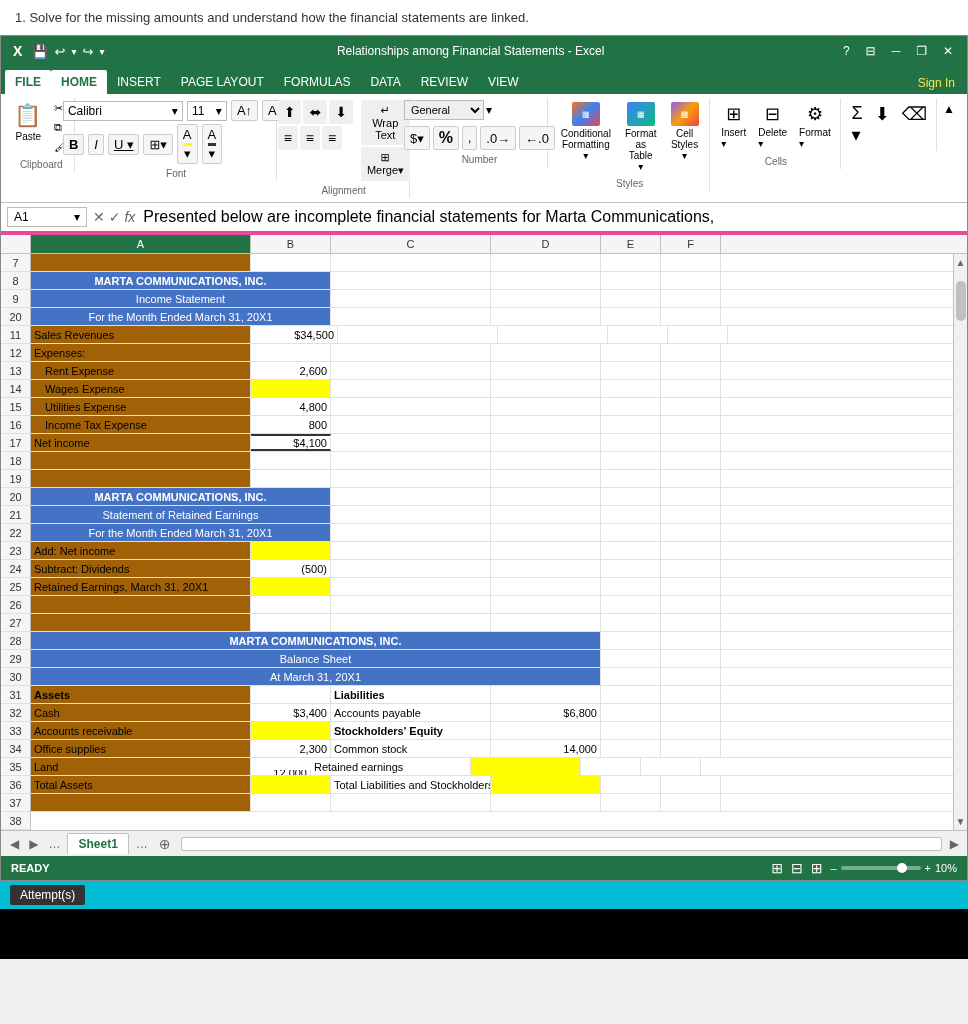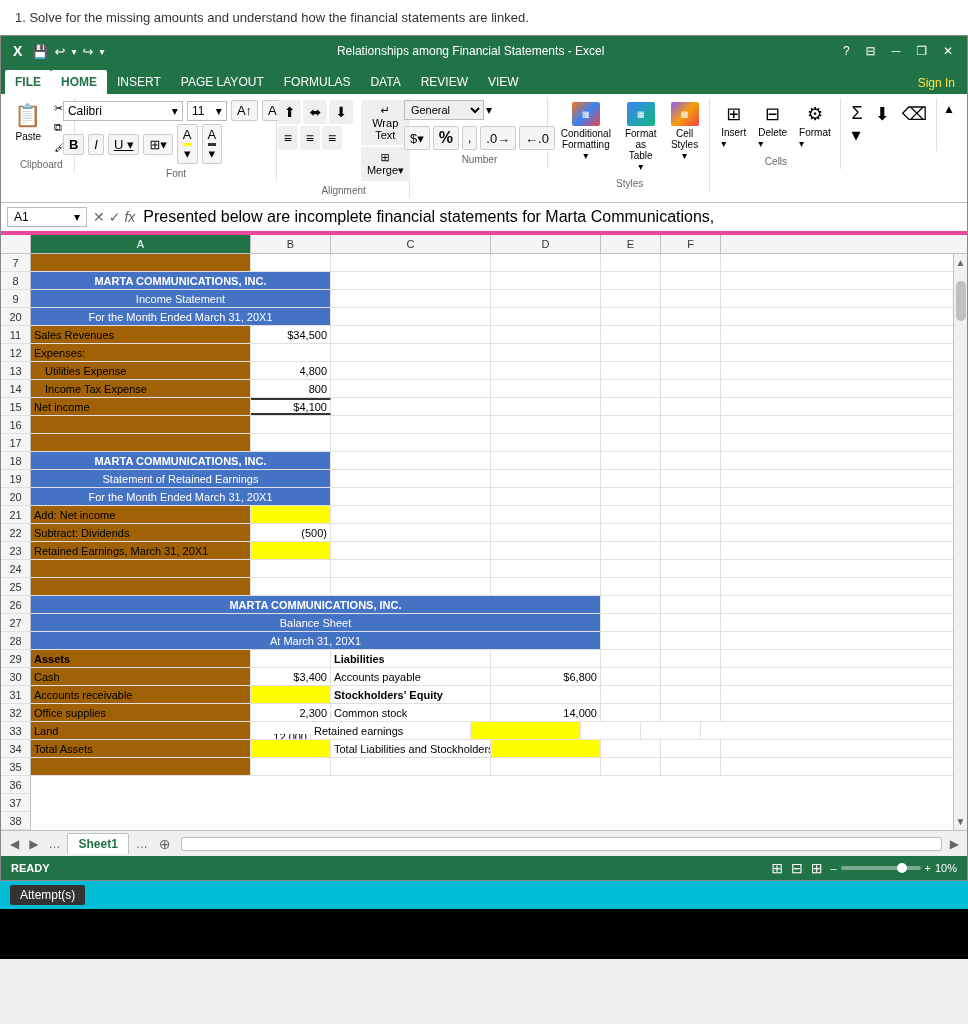--- a/index.html
+++ b/index.html
@@ -392,37 +392,53 @@
         <div class="grid-row" style="height:18px;">
           <div class="cell subheader-blue" style="width:300px;">For the Month Ended  March 31, 20X1</div>
           <div class="cell" style="width:160px;"></div>
           <div class="cell" style="width:110px;"></div>
           <div class="cell" style="width:60px;"></div>
           <div class="cell" style="width:60px;"></div>
         </div>
 
         <div class="grid-row" style="height:18px;">
           <div class="cell selected-col" style="width:220px;">Sales Revenues</div>
-          <div class="cell right-align" style="width:80px;">$34,500</div>
+          <div class="cell right-align" style="width:80px;margin-left:7px;">$34,500</div>
           <div class="cell" style="width:160px;"></div>
           <div class="cell" style="width:110px;"></div>
           <div class="cell" style="width:60px;"></div>
           <div class="cell" style="width:60px;"></div>
         </div>
 
         <div class="grid-row" style="height:18px;">
           <div class="cell selected-col" style="width:220px;">Expenses:</div>
           <div class="cell" style="width:80px;"></div>
           <div class="cell" style="width:160px;"></div>
           <div class="cell" style="width:110px;"></div>
           <div class="cell" style="width:60px;"></div>
           <div class="cell" style="width:60px;"></div>
         </div>
 
-
+        <div class="grid-row" style="height:18px;">
+          <div class="cell selected-col" style="width:220px;padding-left:14px;">Rent Expense</div>
+          <div class="cell right-align" style="width:80px;">2,600</div>
+          <div class="cell" style="width:160px;"></div>
+          <div class="cell" style="width:110px;"></div>
+          <div class="cell" style="width:60px;"></div>
+          <div class="cell" style="width:60px;"></div>
+        </div>
+
+        <div class="grid-row" style="height:18px;">
+          <div class="cell selected-col" style="width:220px;padding-left:14px;">Wages Expense</div>
+          <div class="cell yellow-bg" style="width:80px;"></div>
+          <div class="cell" style="width:160px;"></div>
+          <div class="cell" style="width:110px;"></div>
+          <div class="cell" style="width:60px;"></div>
+          <div class="cell" style="width:60px;"></div>
+        </div>
 
         <div class="grid-row" style="height:18px;">
           <div class="cell selected-col" style="width:220px;padding-left:14px;">Utilities Expense</div>
           <div class="cell right-align" style="width:80px;">4,800</div>
           <div class="cell" style="width:160px;"></div>
           <div class="cell" style="width:110px;"></div>
           <div class="cell" style="width:60px;"></div>
           <div class="cell" style="width:60px;"></div>
         </div>
 

